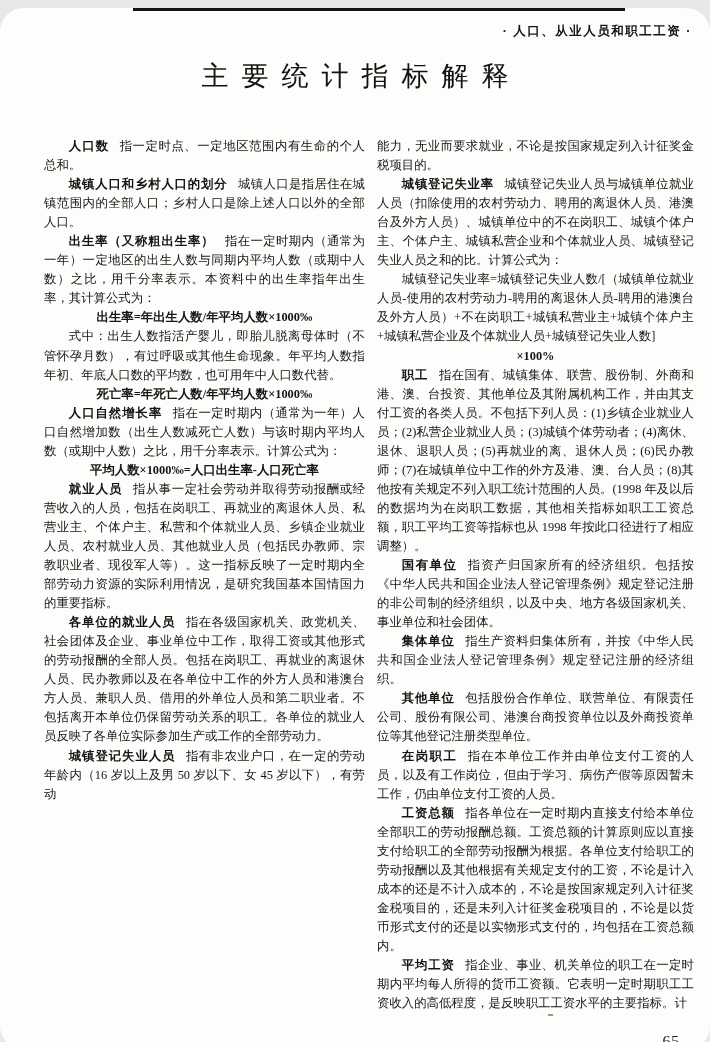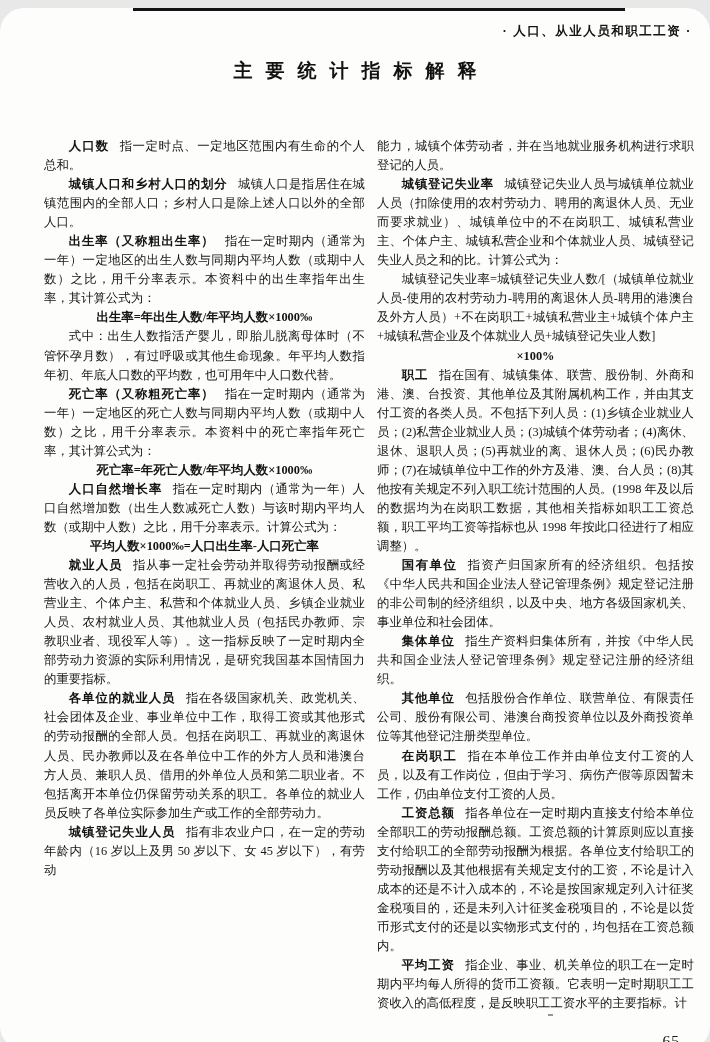--- a/index.html
+++ b/index.html
@@ -12,21 +12,21 @@
   }
   .topline { position:absolute; left:133px; top:0; width:492px; height:3px; background:#141414; }
   .running-head {
     position:absolute; top:15px; right:18px;
     font-family:"Liberation Sans","DejaVu Sans",sans-serif;
     font-weight:bold; font-size:12.5px; letter-spacing:1.5px; color:#161412;
   }
   .doc-title {
     position:absolute; top:50px; left:0; width:100%;
     text-align:center; font-family:"Liberation Sans","DejaVu Sans",sans-serif;
-    font-weight:bold; font-size:19px; letter-spacing:13px; text-indent:13px; color:#131210;
+    font-weight:normal; font-size:27px; letter-spacing:13px; text-indent:13px; color:#131210;
   }
   .col {
     position:absolute; top:129px; font-size:12.4px; line-height:19.05px;
     text-align:justify; word-break:break-all;
   }
   .col-left  { left:44px;  width:321px; }
   .col-right { left:377px; width:317px; }
   .col p { margin:0; padding:0; }
   p.entry, p.plain, p.formula-flow { text-indent:2em; }
   p.continuation { text-indent:0; }
@@ -52,32 +52,31 @@
   <div class="running-head">·  人口、从业人员和职工工资  ·</div>
 
   <h1 class="doc-title" style="margin:0;">主要统计指标解释</h1>
 
   <div class="col col-left">
     <p class="entry"><span class="term">人口数</span><span>指一定时点、一定地区范围内有生命的个人总和。</span></p>
     <p class="entry"><span class="term">城镇人口和乡村人口的划分</span><span>城镇人口是指居住在城镇范围内的全部人口；乡村人口是除上述人口以外的全部人口。</span></p>
     <p class="entry"><span class="term">出生率（又称粗出生率）</span><span>指在一定时期内（通常为一年）一定地区的出生人数与同期内平均人数（或期中人数）之比，用千分率表示。本资料中的出生率指年出生率，其计算公式为：</span></p>
     <p class="formula">出生率=年出生人数/年平均人数×1000‰</p>
     <p class="plain">式中：出生人数指活产婴儿，即胎儿脱离母体时（不管怀孕月数），有过呼吸或其他生命现象。年平均人数指年初、年底人口数的平均数，也可用年中人口数代替。</p>
-    <p class="entry"><span class="term">死亡率（又称粗死亡率）</span><span>指在一定时期内（通常为一年）一定地区的死亡人数与同期内平均人数（或期中人数）之比，用千分率表示。本资料中的死亡率指年死亡率，其计算公式为：</span></p>
     <p class="formula">死亡率=年死亡人数/年平均人数×1000‰</p>
     <p class="entry"><span class="term">人口自然增长率</span><span>指在一定时期内（通常为一年）人口自然增加数（出生人数减死亡人数）与该时期内平均人数（或期中人数）之比，用千分率表示。计算公式为：</span></p>
     <p class="formula">平均人数×1000‰=人口出生率-人口死亡率</p>
     <p class="entry"><span class="term">就业人员</span><span>指从事一定社会劳动并取得劳动报酬或经营收入的人员，包括在岗职工、再就业的离退休人员、私营业主、个体户主、私营和个体就业人员、乡镇企业就业人员、农村就业人员、其他就业人员（包括民办教师、宗教职业者、现役军人等）。这一指标反映了一定时期内全部劳动力资源的实际利用情况，是研究我国基本国情国力的重要指标。</span></p>
     <p class="entry"><span class="term">各单位的就业人员</span><span>指在各级国家机关、政党机关、社会团体及企业、事业单位中工作，取得工资或其他形式的劳动报酬的全部人员。包括在岗职工、再就业的离退休人员、民办教师以及在各单位中工作的外方人员和港澳台方人员、兼职人员、借用的外单位人员和第二职业者。不包括离开本单位仍保留劳动关系的职工。各单位的就业人员反映了各单位实际参加生产或工作的全部劳动力。</span></p>
     <p class="entry"><span class="term">城镇登记失业人员</span><span>指有非农业户口，在一定的劳动年龄内（16 岁以上及男 50 岁以下、女 45 岁以下），有劳动</span></p>
   </div>
 
   <div class="col col-right">
-    <p class="continuation">能力，城镇个体劳动者，并在当地就业服务机构进行求职登记的人员。</p>
-    <p class="entry"><span class="term">城镇登记失业率</span><span>城镇登记失业人员与城镇单位就业人员（扣除使用的农村劳动力、聘用的离退休人员、无业而要求就业）、城镇单位中的不在岗职工、城镇私营业主、个体户主、城镇私营企业和个体就业人员、城镇登记失业人员之和的比。计算公式为：</span></p>
+    <p class="continuation">能力，无业而要求就业，不论是按国家规定列入计征奖金税项目的。</p>
+    <p class="entry"><span class="term">城镇登记失业率</span><span>城镇登记失业人员与城镇单位就业人员（扣除使用的农村劳动力、聘用的离退休人员、港澳台及外方人员）、城镇单位中的不在岗职工、城镇个体户主、个体户主、城镇私营企业和个体就业人员、城镇登记失业人员之和的比。计算公式为：</span></p>
     <p class="formula-flow">城镇登记失业率=城镇登记失业人数/[（城镇单位就业人员-使用的农村劳动力-聘用的离退休人员-聘用的港澳台及外方人员）+不在岗职工+城镇私营业主+城镇个体户主+城镇私营企业及个体就业人员+城镇登记失业人数]</p>
     <p class="formula">×100%</p>
     <p class="entry"><span class="term">职工</span><span>指在国有、城镇集体、联营、股份制、外商和港、澳、台投资、其他单位及其附属机构工作，并由其支付工资的各类人员。不包括下列人员：(1)乡镇企业就业人员；(2)私营企业就业人员；(3)城镇个体劳动者；(4)离休、退休、退职人员；(5)再就业的离、退休人员；(6)民办教师；(7)在城镇单位中工作的外方及港、澳、台人员；(8)其他按有关规定不列入职工统计范围的人员。(1998 年及以后的数据均为在岗职工数据，其他相关指标如职工工资总额，职工平均工资等指标也从 1998 年按此口径进行了相应调整）。</span></p>
     <p class="entry"><span class="term">国有单位</span><span>指资产归国家所有的经济组织。包括按《中华人民共和国企业法人登记管理条例》规定登记注册的非公司制的经济组织，以及中央、地方各级国家机关、事业单位和社会团体。</span></p>
     <p class="entry"><span class="term">集体单位</span><span>指生产资料归集体所有，并按《中华人民共和国企业法人登记管理条例》规定登记注册的经济组织。</span></p>
     <p class="entry"><span class="term">其他单位</span><span>包括股份合作单位、联营单位、有限责任公司、股份有限公司、港澳台商投资单位以及外商投资单位等其他登记注册类型单位。</span></p>
     <p class="entry"><span class="term">在岗职工</span><span>指在本单位工作并由单位支付工资的人员，以及有工作岗位，但由于学习、病伤产假等原因暂未工作，仍由单位支付工资的人员。</span></p>
     <p class="entry"><span class="term">工资总额</span><span>指各单位在一定时期内直接支付给本单位全部职工的劳动报酬总额。工资总额的计算原则应以直接支付给职工的全部劳动报酬为根据。各单位支付给职工的劳动报酬以及其他根据有关规定支付的工资，不论是计入成本的还是不计入成本的，不论是按国家规定列入计征奖金税项目的，还是未列入计征奖金税项目的，不论是以货币形式支付的还是以实物形式支付的，均包括在工资总额内。</span></p>
     <p class="entry"><span class="term">平均工资</span><span>指企业、事业、机关单位的职工在一定时期内平均每人所得的货币工资额。它表明一定时期职工工资收入的高低程度，是反映职工工资水平的主要指标。计</span></p>
   </div>

